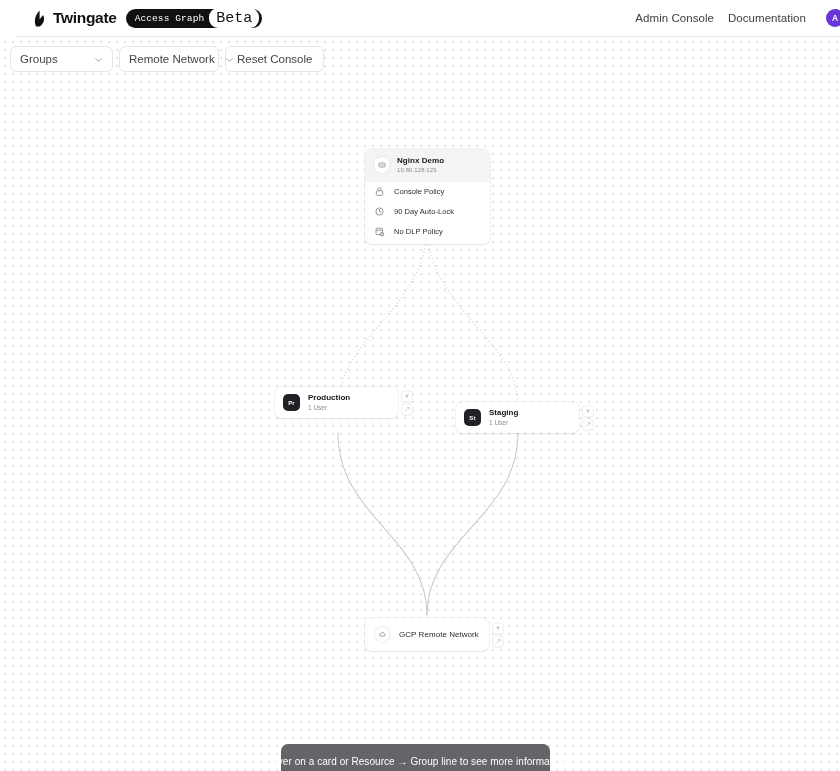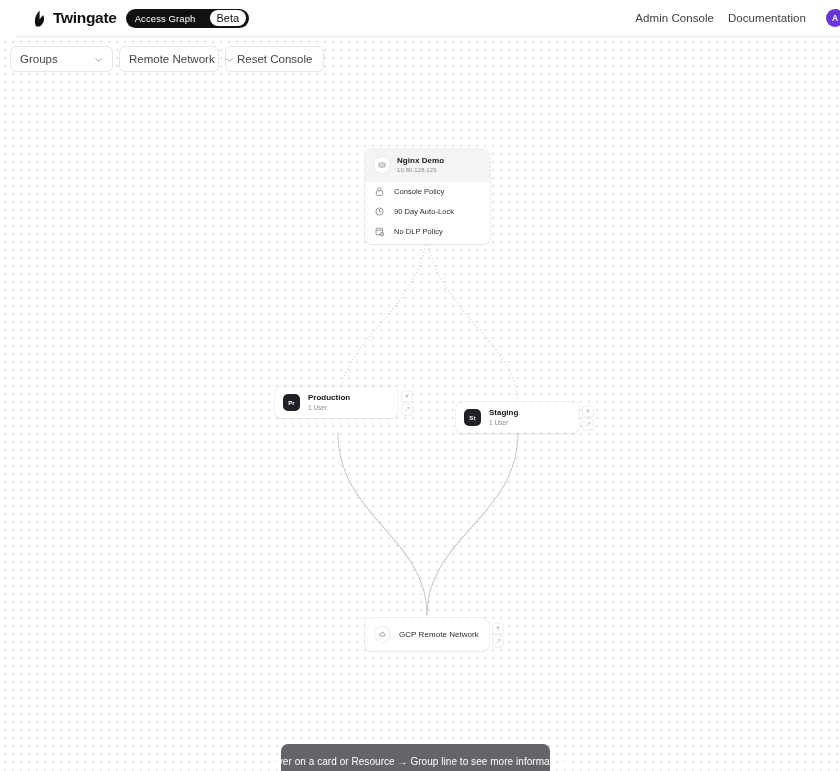--- a/index.html
+++ b/index.html
@@ -42,33 +42,34 @@
   }
 
   .graph-pill {
     margin-left: 9px;
     height: 19px;
     background: #111114;
     border-radius: 10px;
     display: flex;
     align-items: center;
     padding: 0 3px 0 9px;
-    gap: 14px;
+    gap: 5px;
+    font-family: Liberation Mono, monospace;
   }
   .graph-pill-label {
     font-size: 9.5px;
     font-weight: 500;
     color: #ffffff;
     letter-spacing: 0.1px;
   }
   .beta-pill {
     background: #ffffff;
     color: #111114;
     border-radius: 9px;
-    font-size: 11px;
+    font-size: 15px;
     font-weight: 500;
     padding: 2.5px 7px;
     line-height: 1;
   }
 
   .header-spacer { flex: 1; }
 
   .header-links { display: flex; align-items: center; gap: 14px; }
   .header-link {
     font-size: 11.5px;

